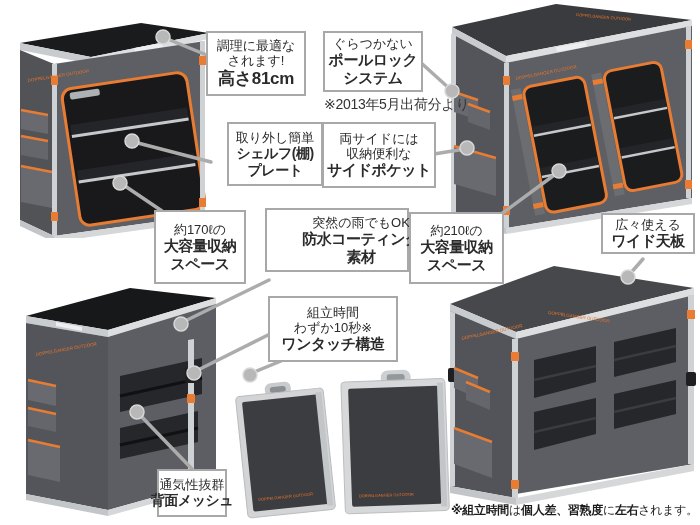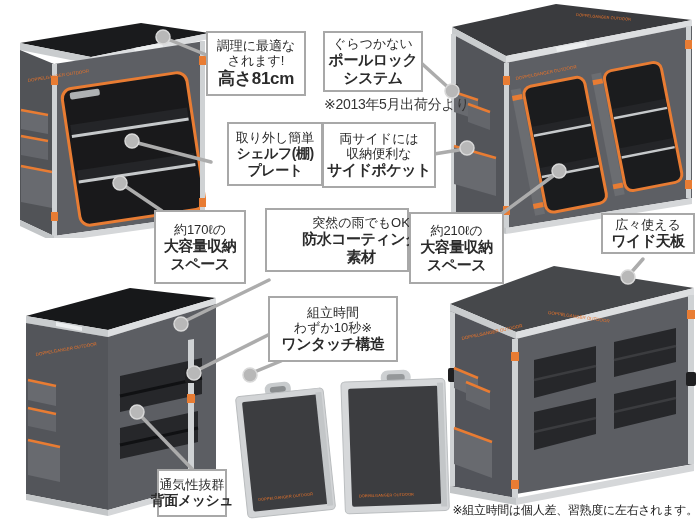--- a/index.html
+++ b/index.html
@@ -11,21 +11,21 @@
   .callout{position:absolute;background:#fff;border:2px solid #a8a8a8;box-sizing:border-box;
            display:flex;flex-direction:column;justify-content:center;align-items:center;
            text-align:center;color:#2b2b2b;line-height:1.18;z-index:10;}
   .cl{display:block;white-space:nowrap;}
   .r{font-size:13px;}
   .b{font-size:15px;font-weight:700;letter-spacing:-0.5px;}
   .b-sm{font-size:14px;font-weight:700;letter-spacing:-0.5px;}
   .b-xl{font-size:17px;font-weight:700;letter-spacing:-0.3px;}
   .note{position:absolute;font-size:14px;color:#333;z-index:10;white-space:nowrap;letter-spacing:-0.3px;}
   .footnote{position:absolute;font-size:12px;color:#1d1d1d;z-index:10;white-space:nowrap;text-align:right;letter-spacing:-0.3px;}
-  .fb{font-weight:400;margin-top:28px;}
+  .fb{font-weight:700;margin-top:28px;}
 </style>
 </head>
 <body>
 
 <div id="canvas">
 
   <div class="product" style="left:8px;top:16px;">
     <svg viewBox="0 0 205 222" width="205" height="222">
       <polygon points="12,27 133,7 201,17 83,41" fill="#1a1b1d"></polygon>
       <polygon points="12,27 83,41 83,48 12,34" fill="#c9ccce"></polygon>

